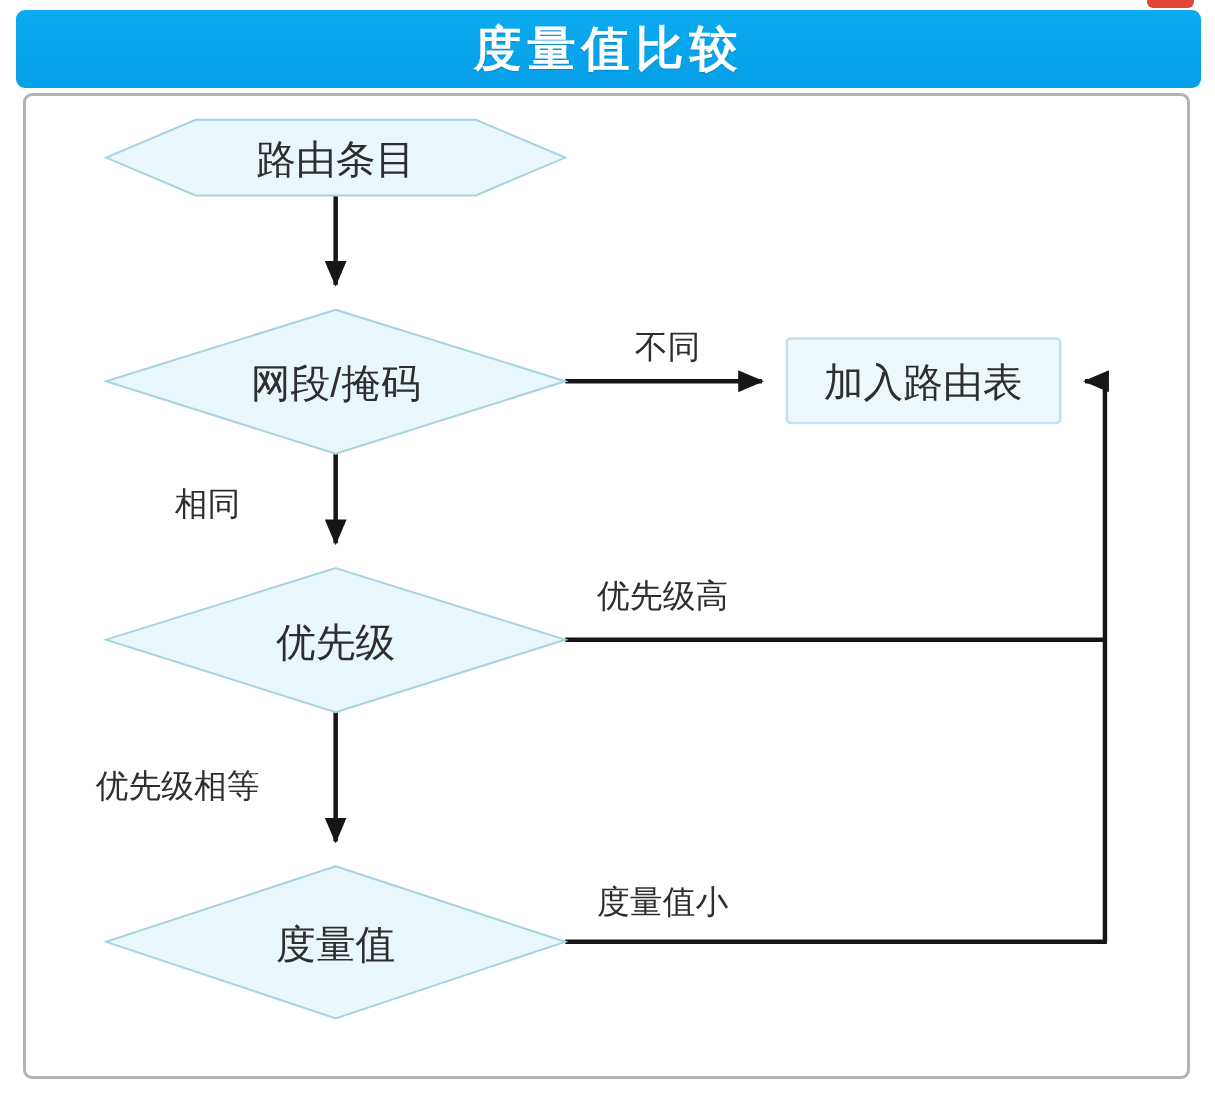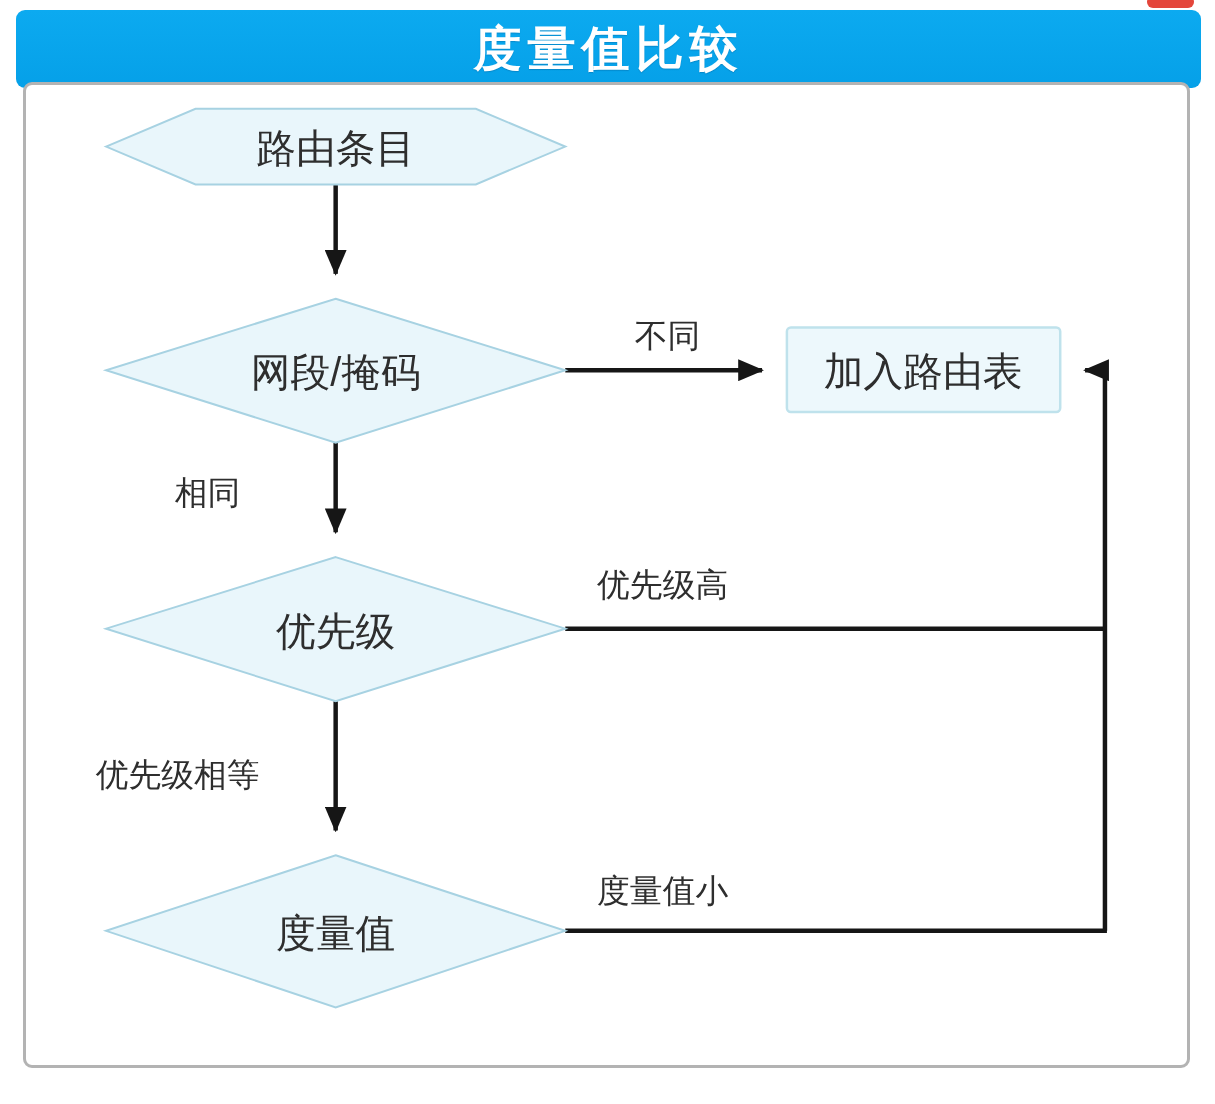--- a/index.html
+++ b/index.html
@@ -43,21 +43,21 @@
     font-size: 48px;
     font-weight: 700;
     font-family: "Liberation Serif", serif;
     letter-spacing: 6px;
     text-shadow: 0 1px 1px rgba(0,60,110,0.25);
   }
   
   .panel {
     position: absolute;
     left: 23px;
-    top: 82px;
+    top: 93px;
     width: 1167px;
     height: 986px;
     background: #ffffff;
     border: 3px solid #b3b3b3;
     border-radius: 9px;
     box-sizing: border-box;
   }
   .panel svg {
     position: absolute;
     left: 0;

